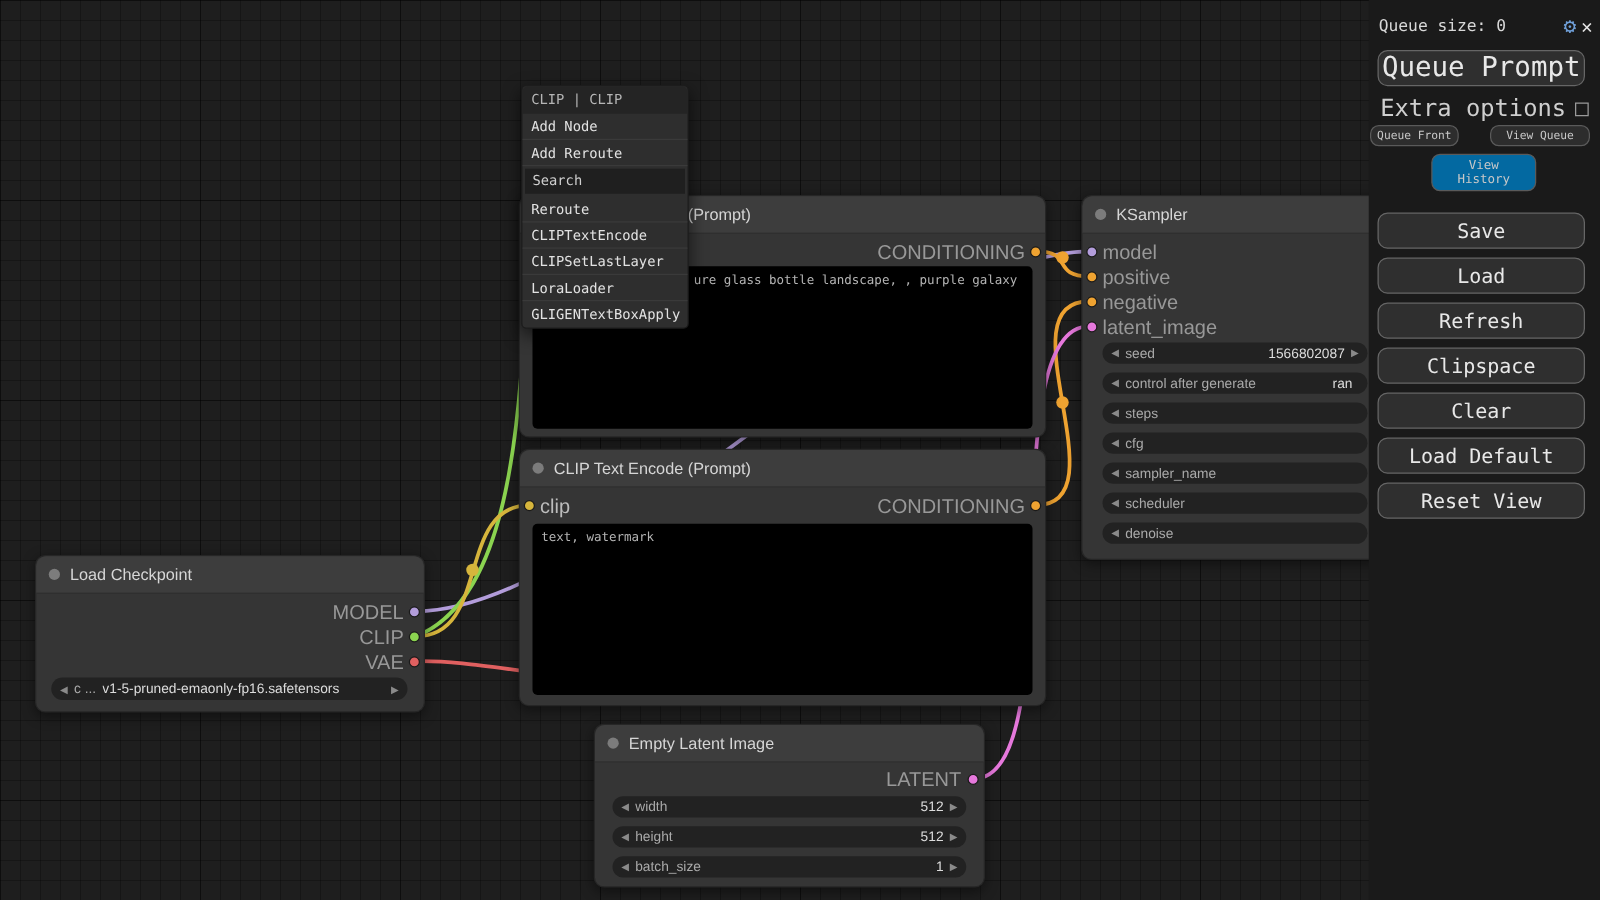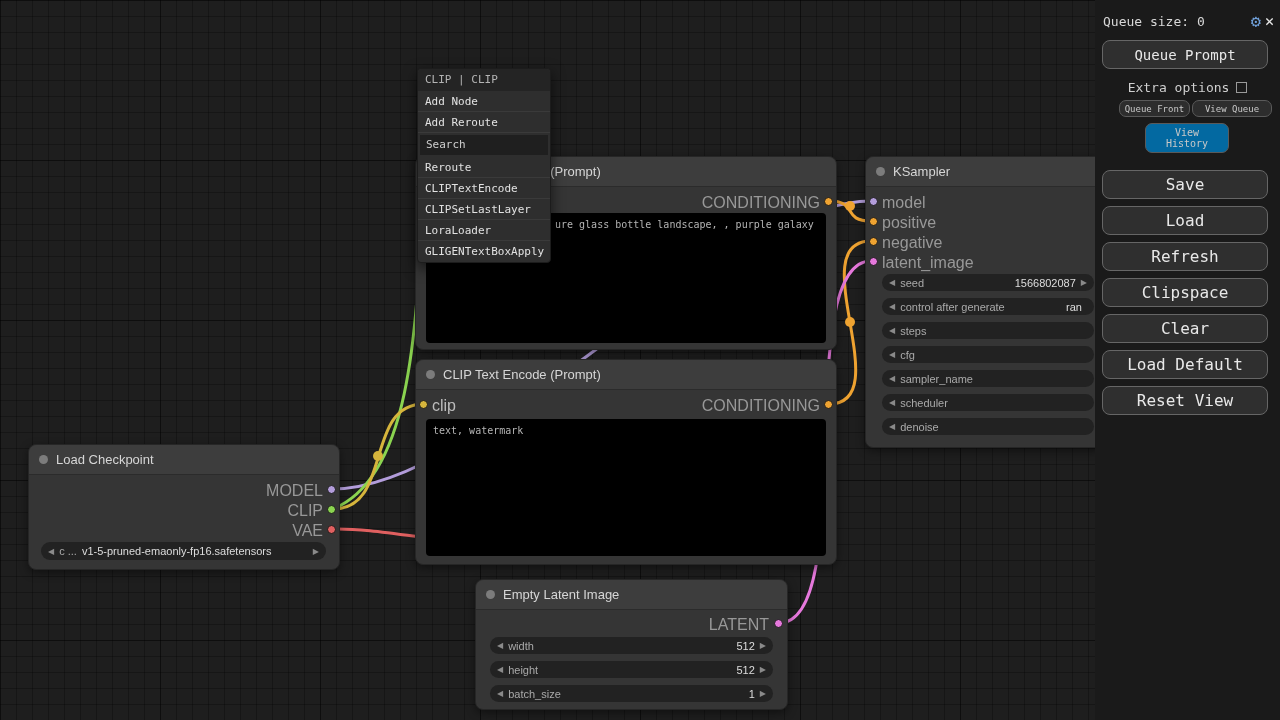--- a/index.html
+++ b/index.html
@@ -80,24 +80,24 @@
     display:flex; align-items:center; gap:4px; }
   .sb-qsize { flex:1; font-size:13px; color:#d8d8d8; white-space:nowrap; }
   .gear { color:#6f9fd8; font-size:17px; line-height:17px; cursor:pointer; }
   .close { color:#e8e8e8; font-size:15px; cursor:pointer; }
   .btn {
     position:absolute; left:7px; width:166px; height:29px;
     background:#2f2f2f; border:1.5px solid #666666; border-radius:8px;
     color:#e8e8e8; font-size:16px; display:flex; align-items:center; justify-content:center;
     cursor:pointer; font-family:inherit;
   }
-  .btn-qp { top:40px; font-size:14px; }
+  .btn-qp { top:40px; font-size:22px; }
   .extra { position:absolute; top:79px; left:0; right:0; height:16px;
     display:flex; align-items:center; justify-content:center; gap:7px;
-    color:#cfcfcf; font-size:13px; }
+    color:#cfcfcf; font-size:19px; }
   .cb { width:11px; height:11px; border:1px solid #9a9a9a; background:#1a1a1a; cursor:pointer; }
   .btn-sm {
     position:absolute; top:100px; height:17px; background:#2d2d2d;
     border:1px solid #5a5a5a; border-radius:7px; color:#c8c8c8; font-size:9px;
     display:flex; align-items:center; justify-content:center; cursor:pointer;
   }
   .btn-vh { position:absolute; left:50px; top:123px; width:84px; height:30px;
     background:#0369a1; border:1px solid #5a5a5a; border-radius:7px; color:#c8c8c8;
     font-size:10px; line-height:11px; display:flex; align-items:center; justify-content:center;
     text-align:center; padding:0 18px; cursor:pointer; }
@@ -254,21 +254,21 @@
   <div class="sb-top">
     <span class="sb-qsize">Queue size: 0</span>
     <span class="gear">⚙</span>
     <span class="close">✕</span>
   </div>
   <div class="btn btn-qp">Queue Prompt</div>
   <div class="extra">
     <span>Extra options</span>
     <span class="cb"></span>
   </div>
-  <div class="btn-sm" style="left:24px;width:71px">Queue Front</div>
+  <div class="btn-sm" style="left:1px;width:71px">Queue Front</div>
   <div class="btn-sm" style="left:97px;width:80px">View Queue</div>
   <div class="btn-vh">View History</div>
   <div class="btn" style="top:170px">Save</div>
   <div class="btn" style="top:206px">Load</div>
   <div class="btn" style="top:242px">Refresh</div>
   <div class="btn" style="top:278px">Clipspace</div>
   <div class="btn" style="top:314px">Clear</div>
   <div class="btn" style="top:350px">Load Default</div>
   <div class="btn" style="top:386px">Reset View</div>
 </div>

